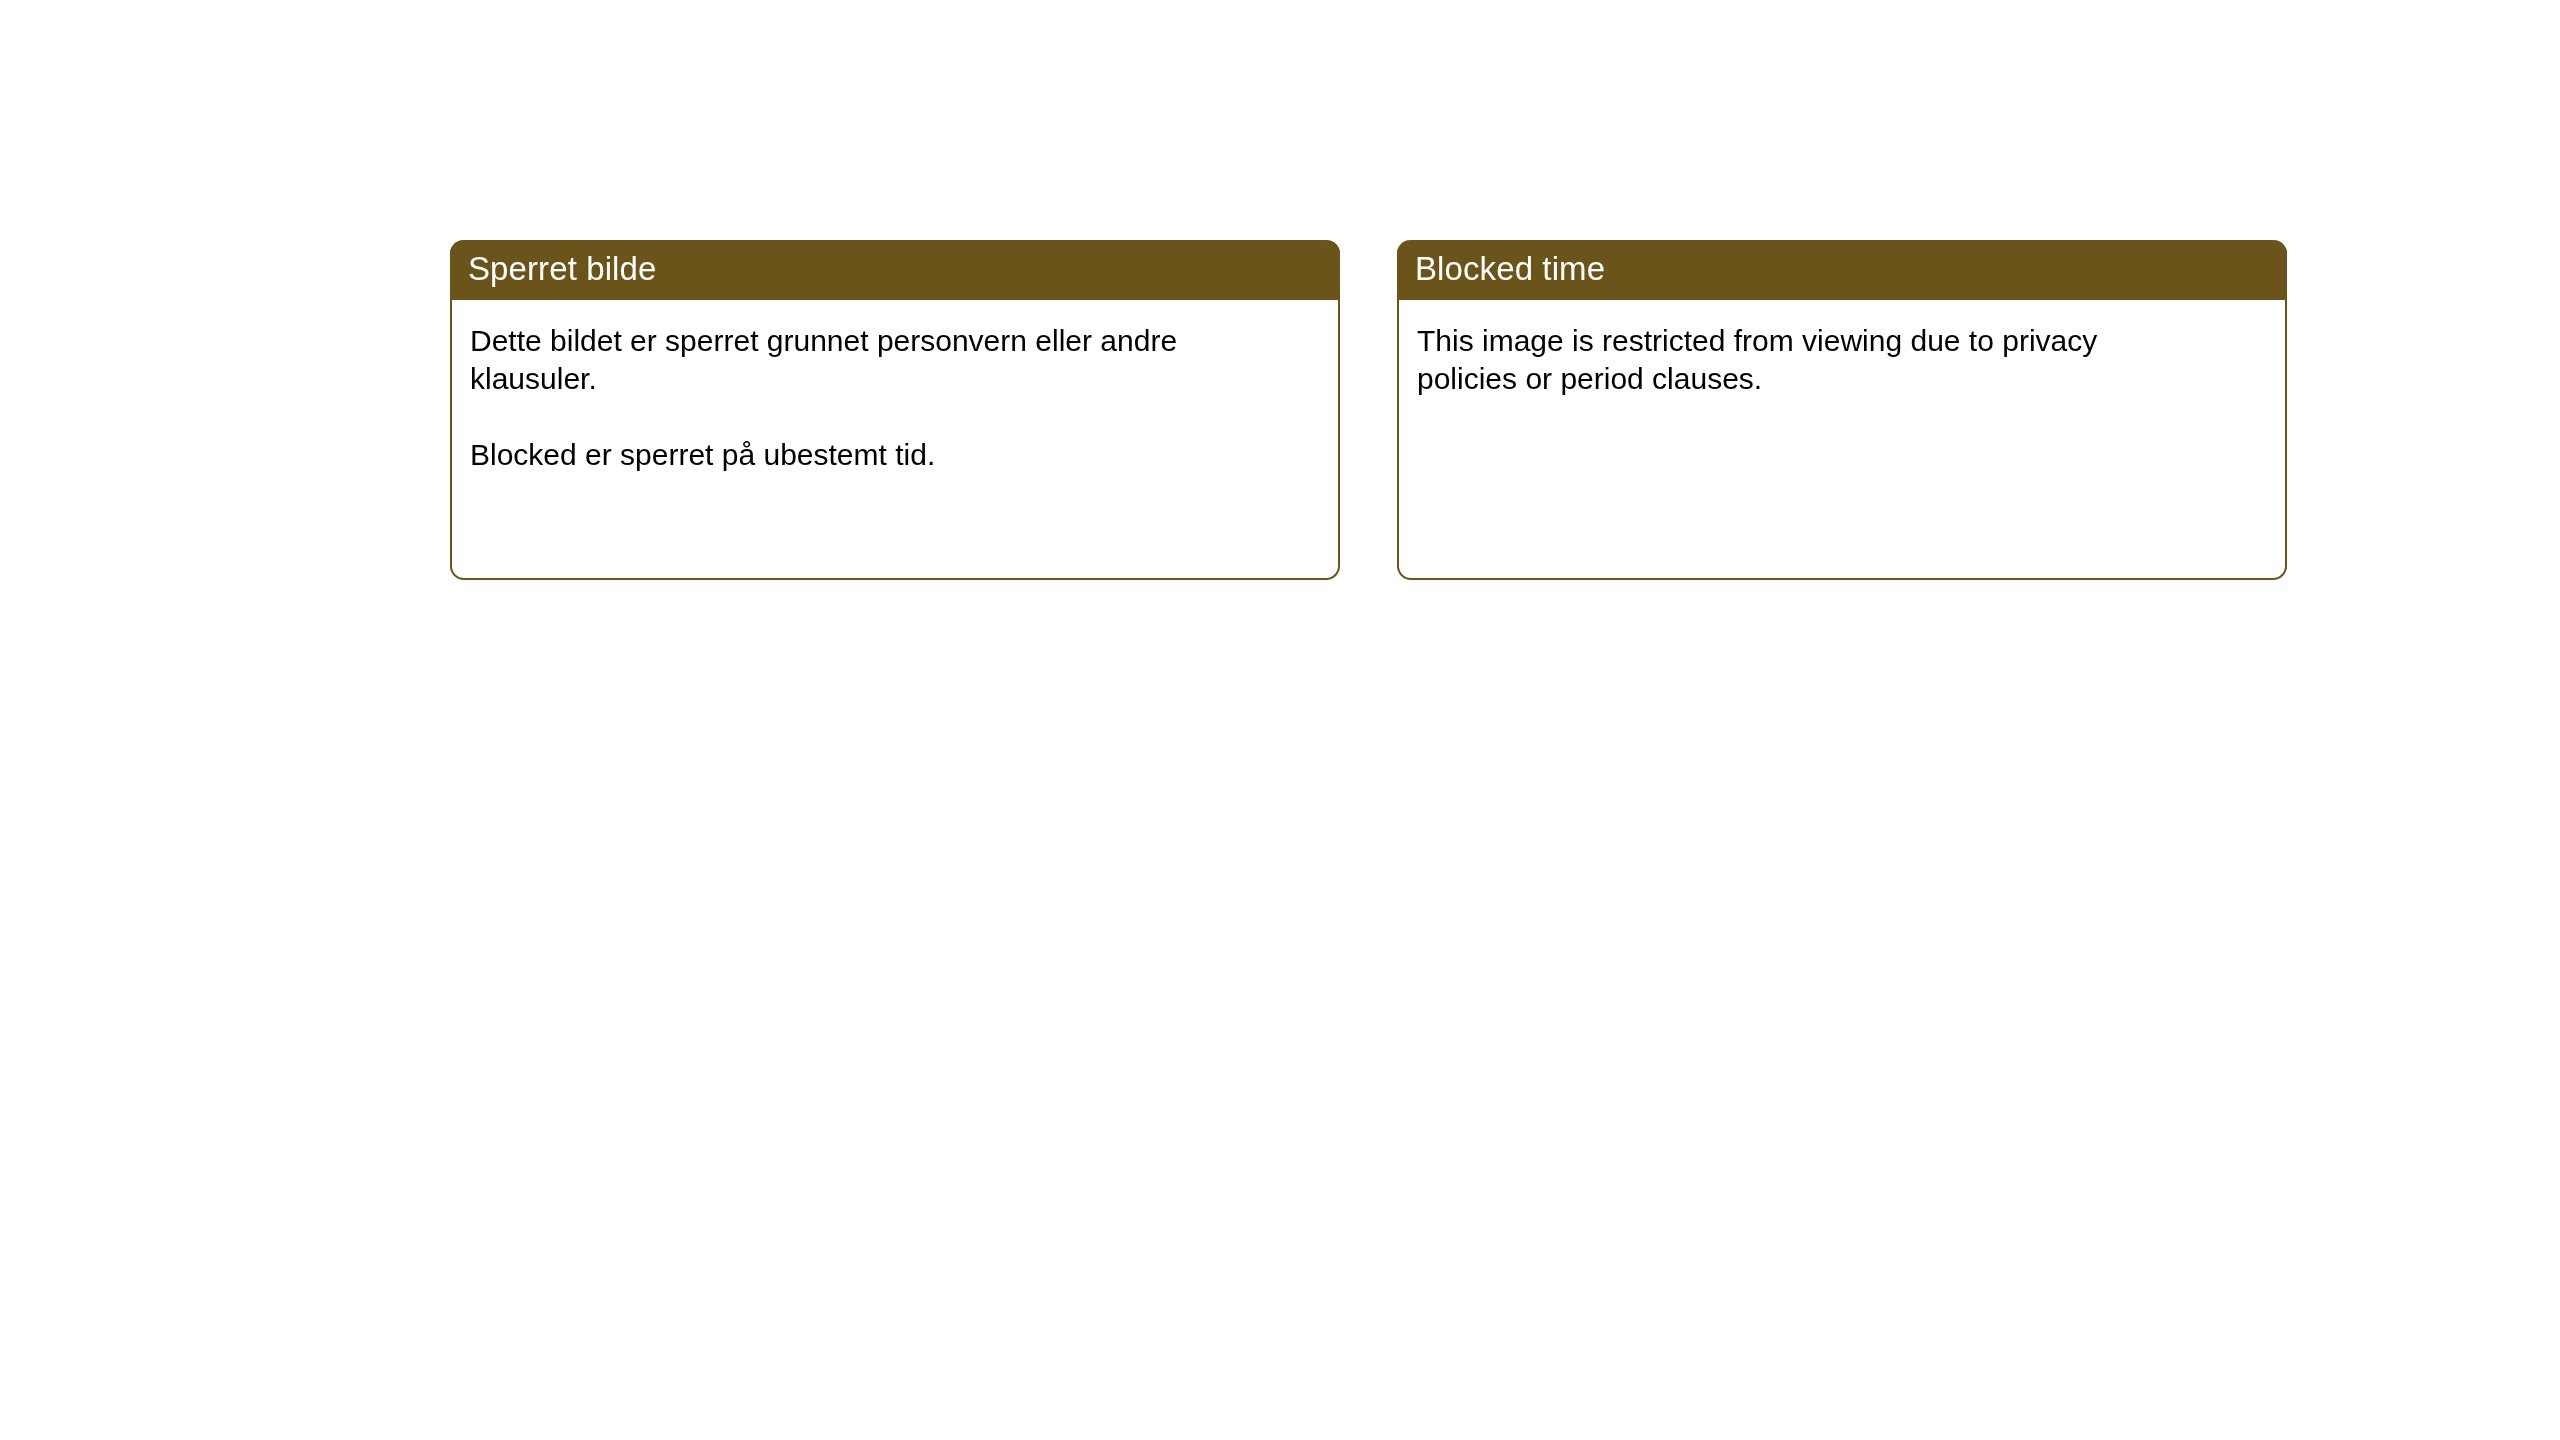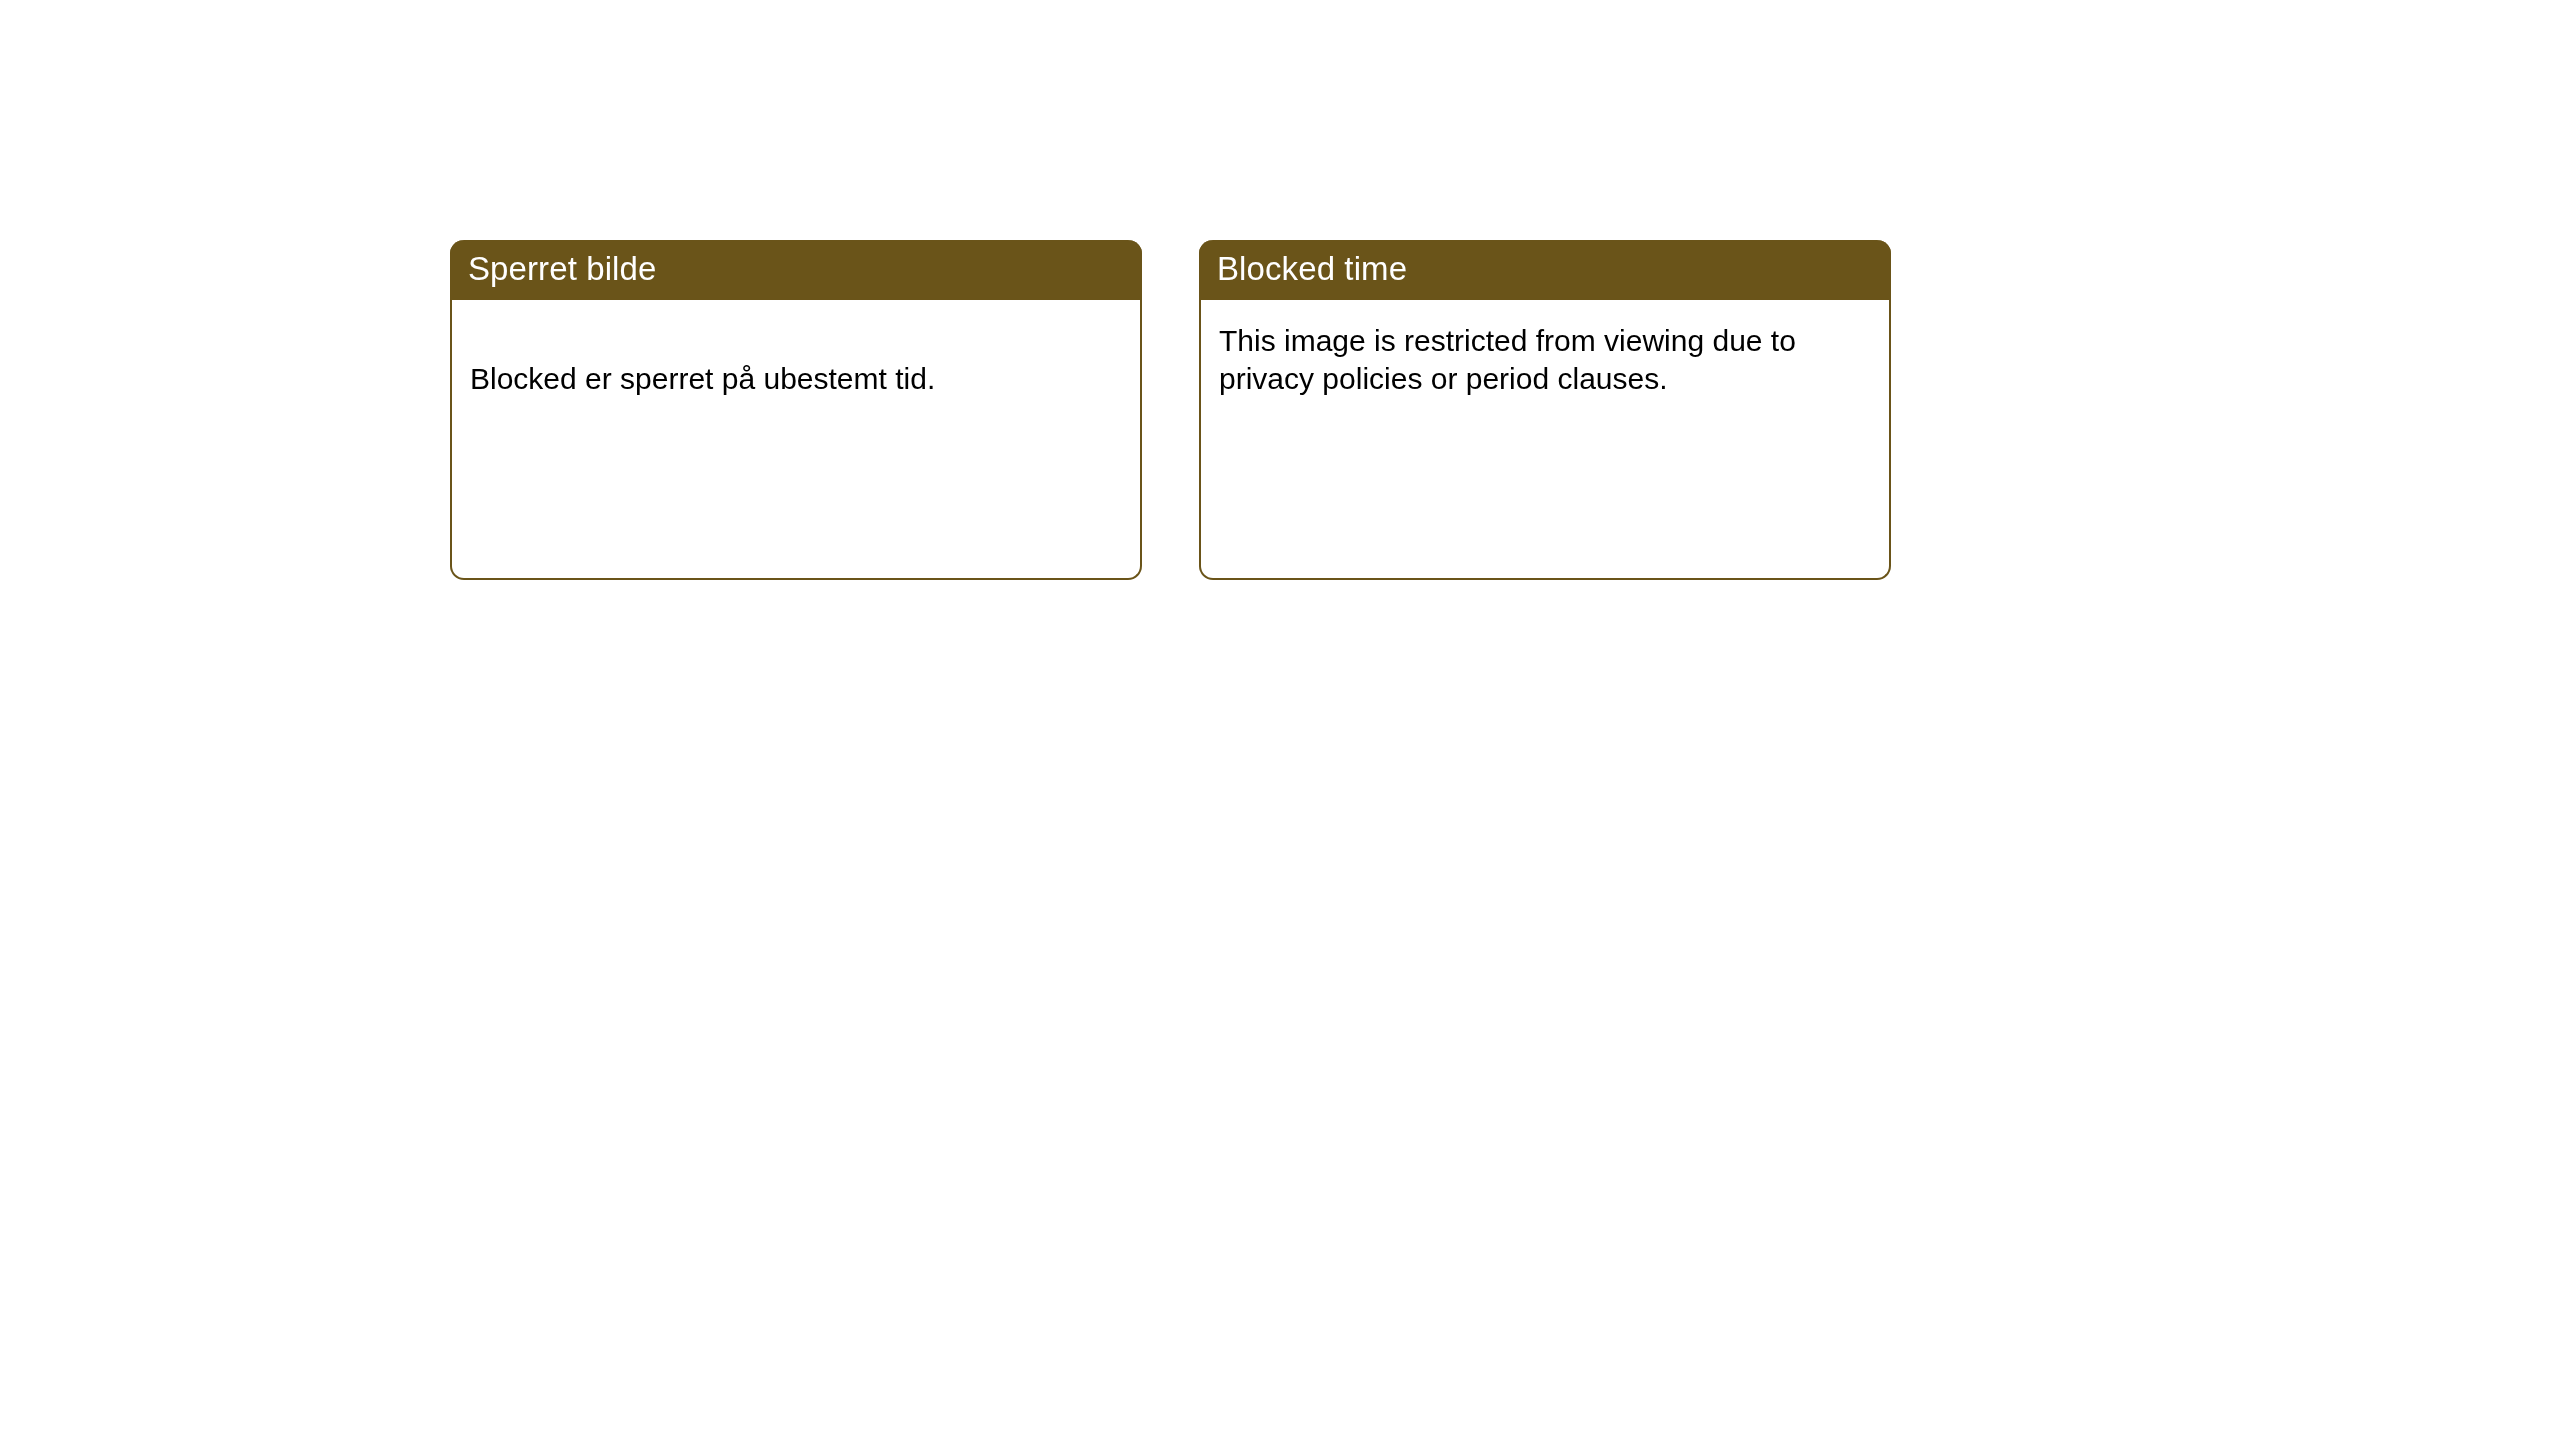--- a/index.html
+++ b/index.html
@@ -20,21 +20,21 @@
     position: absolute;
     left: 450px;
     top: 240px;
     display: flex;
     flex-direction: row;
     align-items: flex-start;
     gap: 57px;
   }
 
   .notice-card {
-    width: 692px;
+    width: 890px;
     height: 340px;
     box-sizing: border-box;
     display: flex;
     flex-direction: column;
     background: #ffffff;
     border-left: 2px solid var(--frame);
     border-right: 2px solid var(--frame);
     border-bottom: 2px solid var(--frame);
     border-top: 0;
     border-radius: 14px;
@@ -90,20 +90,21 @@
 </head>
 <body>
 
 <div id="cards-area">
 
   <div class="notice-card">
     <div class="card-header">
       <span class="card-header-title">Sperret bilde</span>
     </div>
     <div class="card-body">
+      <p class="card-paragraph">Dette bildet er sperret grunnet personvern eller andre klausuler.</p>
       <div class="paragraph-gap"></div>
       <p class="card-paragraph">Blocked er sperret på ubestemt tid.</p>
     </div>
   </div>
 
   <div class="notice-card">
     <div class="card-header">
       <span class="card-header-title">Blocked time</span>
     </div>
     <div class="card-body">

